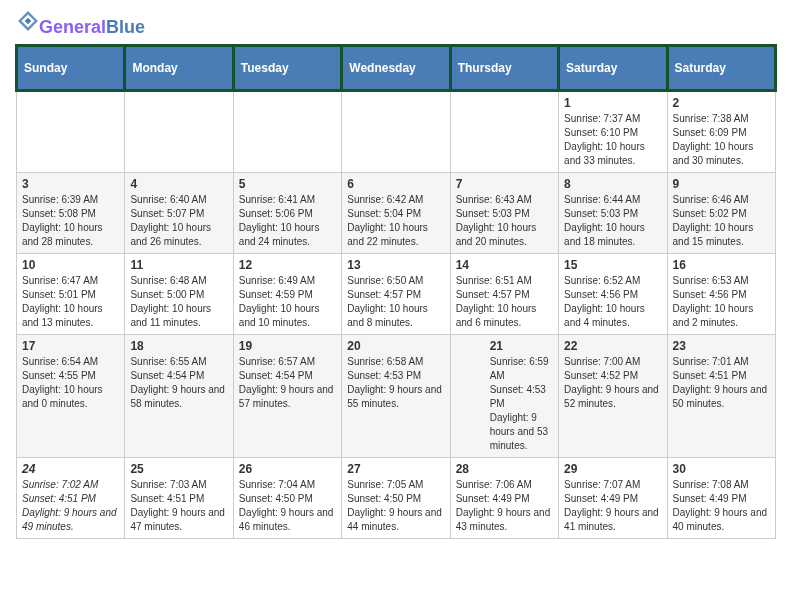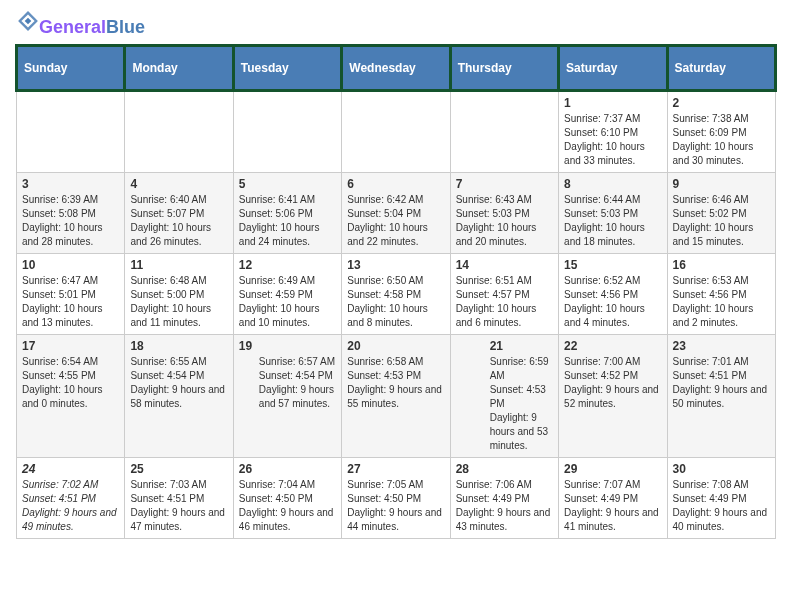--- a/index.html
+++ b/index.html
@@ -216,21 +216,21 @@
           </td>
           <td style="background: rgb(255, 255, 255);">
             <span class="day-number">12</span>
             <div class="day-info" style="white-space: pre-line;">Sunrise: 6:49 AM
 Sunset: 4:59 PM
 Daylight: 10 hours and 10 minutes.</div>
           </td>
           <td style="background: rgb(255, 255, 255);">
             <span class="day-number">13</span>
             <div class="day-info" style="white-space: pre-line;">Sunrise: 6:50 AM
-Sunset: 4:58 PM
+Sunset: 4:57 PM
 Daylight: 10 hours and 8 minutes.</div>
           </td>
           <td style="background: rgb(255, 255, 255);">
             <span class="day-number">14</span>
             <div class="day-info" style="white-space: pre-line;">Sunrise: 6:51 AM
 Sunset: 4:57 PM
 Daylight: 10 hours and 6 minutes.</div>
           </td>
           <td style="background: rgb(255, 255, 255);">
             <span class="day-number">15</span>
@@ -253,21 +253,21 @@
 Daylight: 10 hours and 0 minutes.</div>
           </td>
           <td style="background: rgb(245, 245, 245);">
             <span class="day-number">18</span>
             <div class="day-info" style="white-space: pre-line;">Sunrise: 6:55 AM
 Sunset: 4:54 PM
 Daylight: 9 hours and 58 minutes.</div>
           </td>
           <td style="background: rgb(245, 245, 245);">
             <span class="day-number">19</span>
-            <div class="day-info" style="white-space: pre-line; margin-left: 20px;">Sunrise: 6:57 AM
+            <div class="day-info" style="white-space: pre-line;">Sunrise: 6:57 AM
 Sunset: 4:54 PM
 Daylight: 9 hours and 57 minutes.</div>
           </td>
           <td style="background: rgb(245, 245, 245);">
             <span class="day-number">20</span>
             <div class="day-info" style="white-space: pre-line;">Sunrise: 6:58 AM
 Sunset: 4:53 PM
 Daylight: 9 hours and 55 minutes.</div>
           </td>
           <td style="background: rgb(245, 245, 245); padding-left: 39px;">

